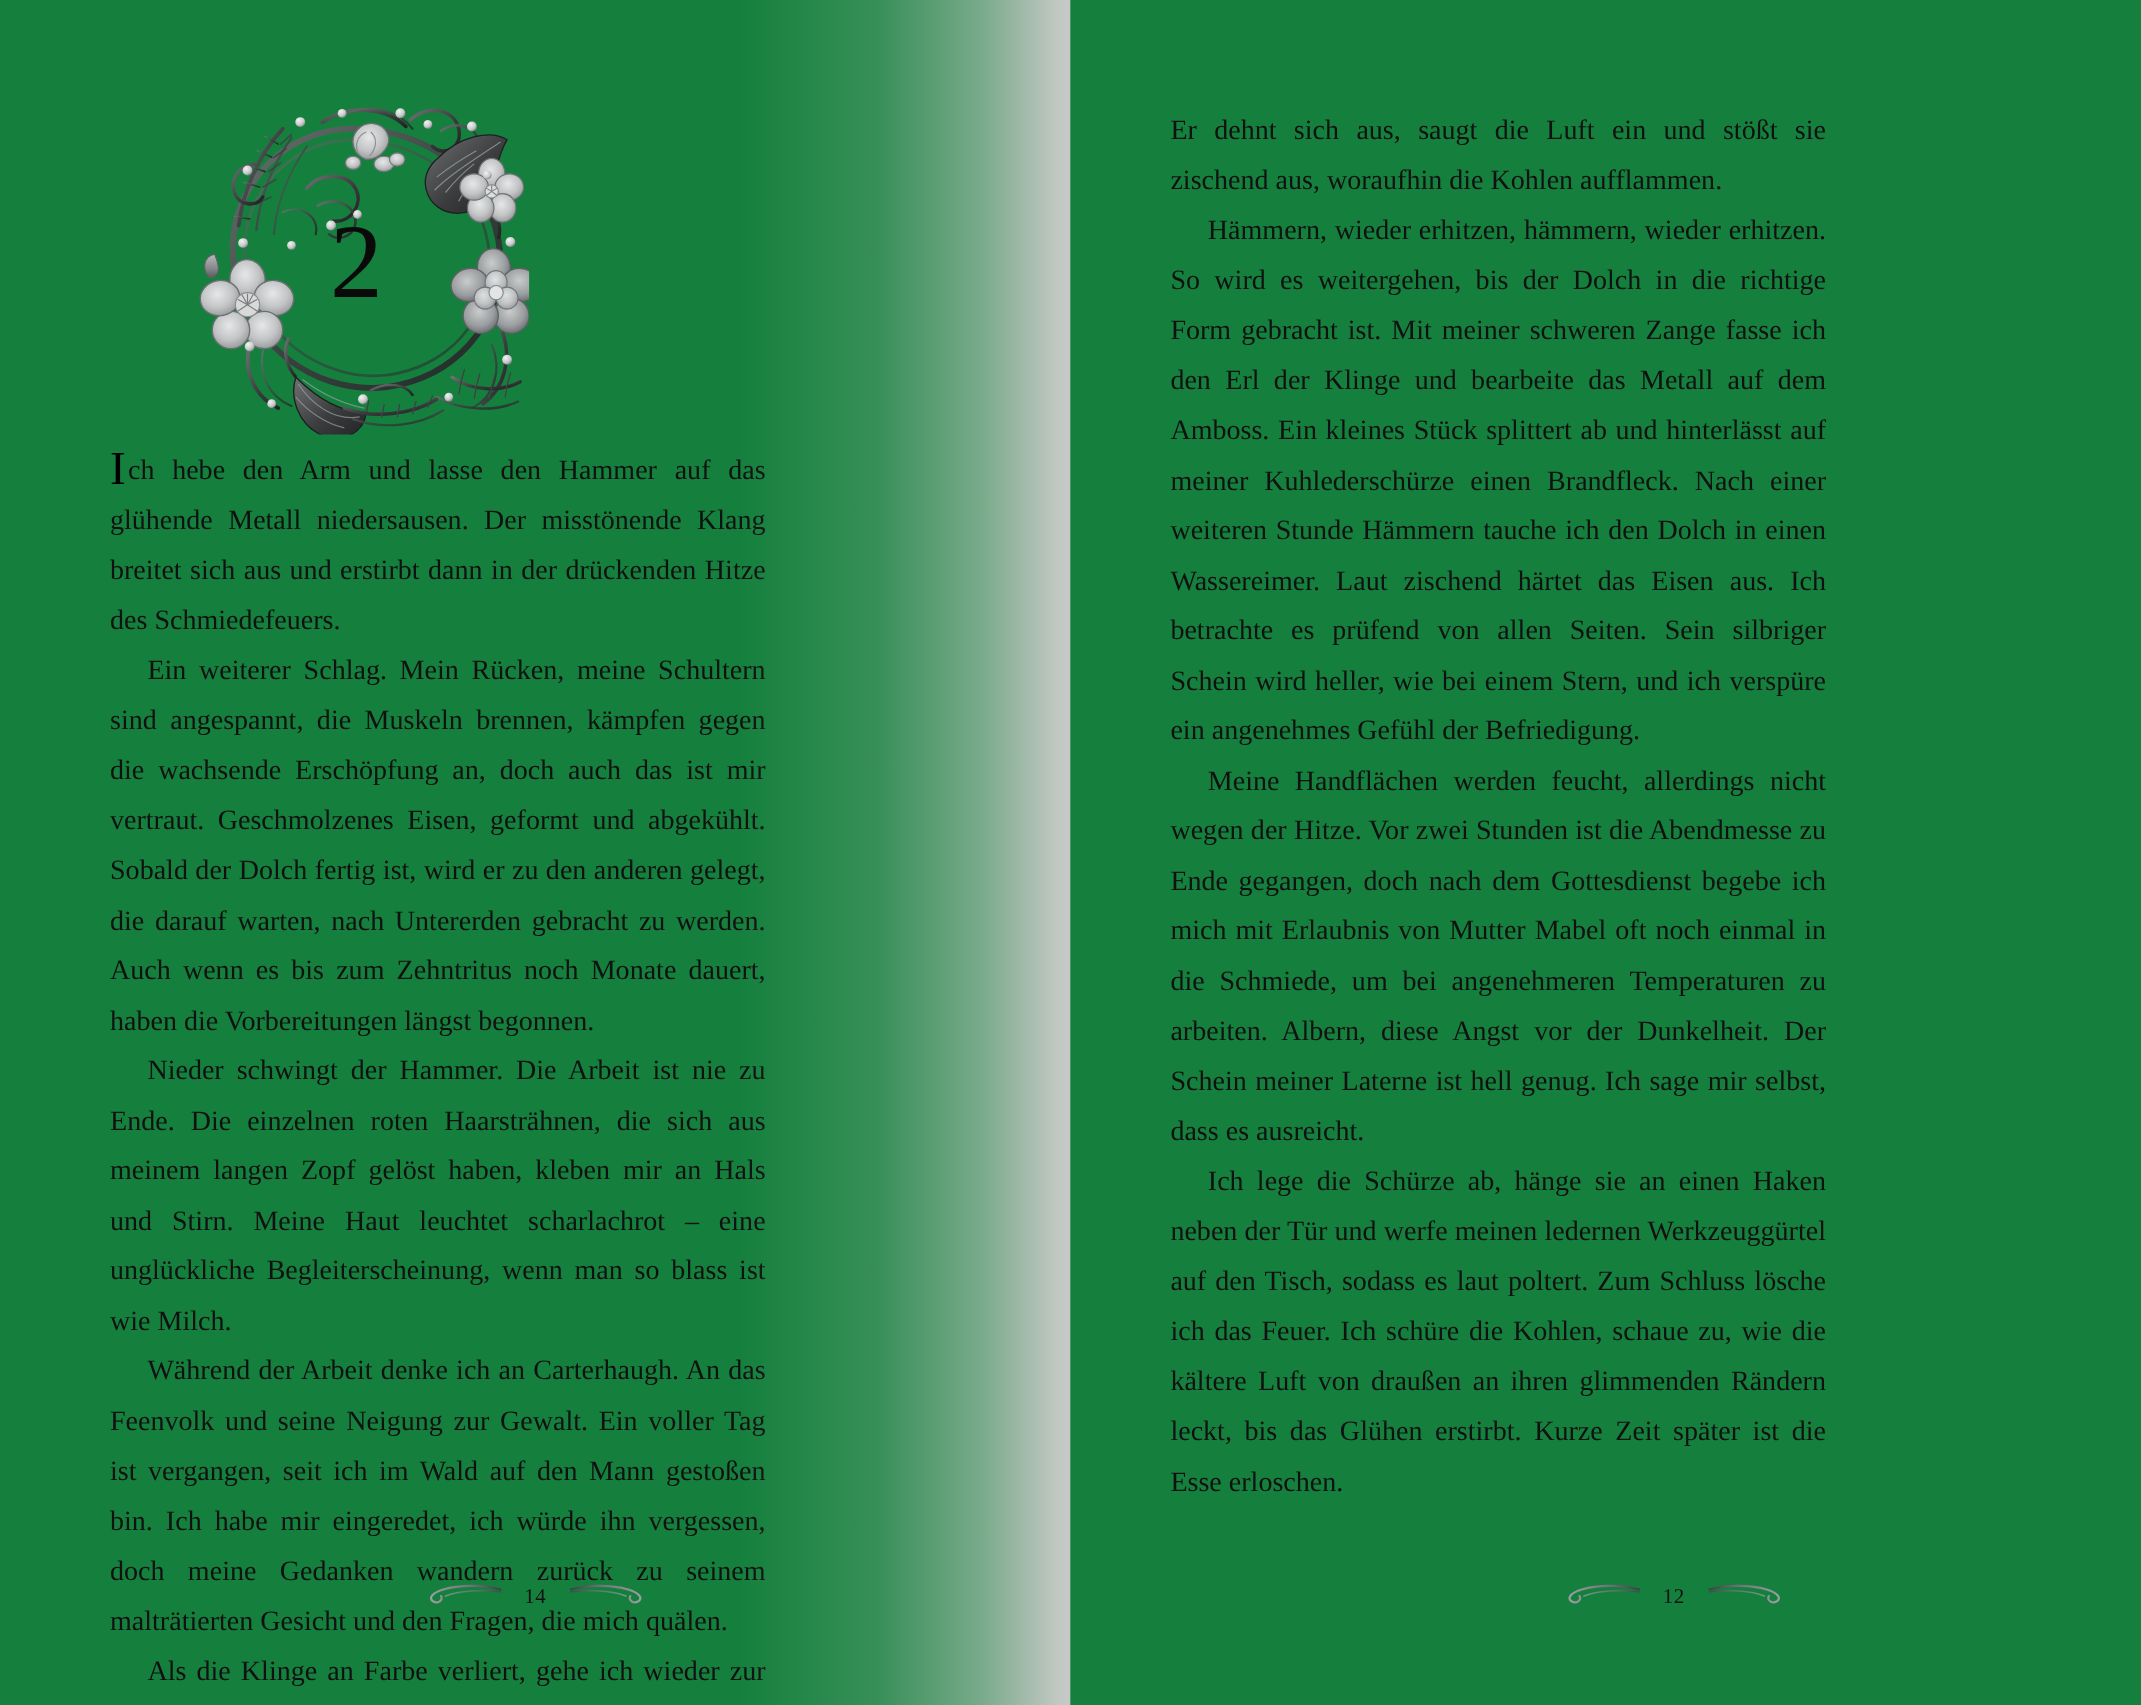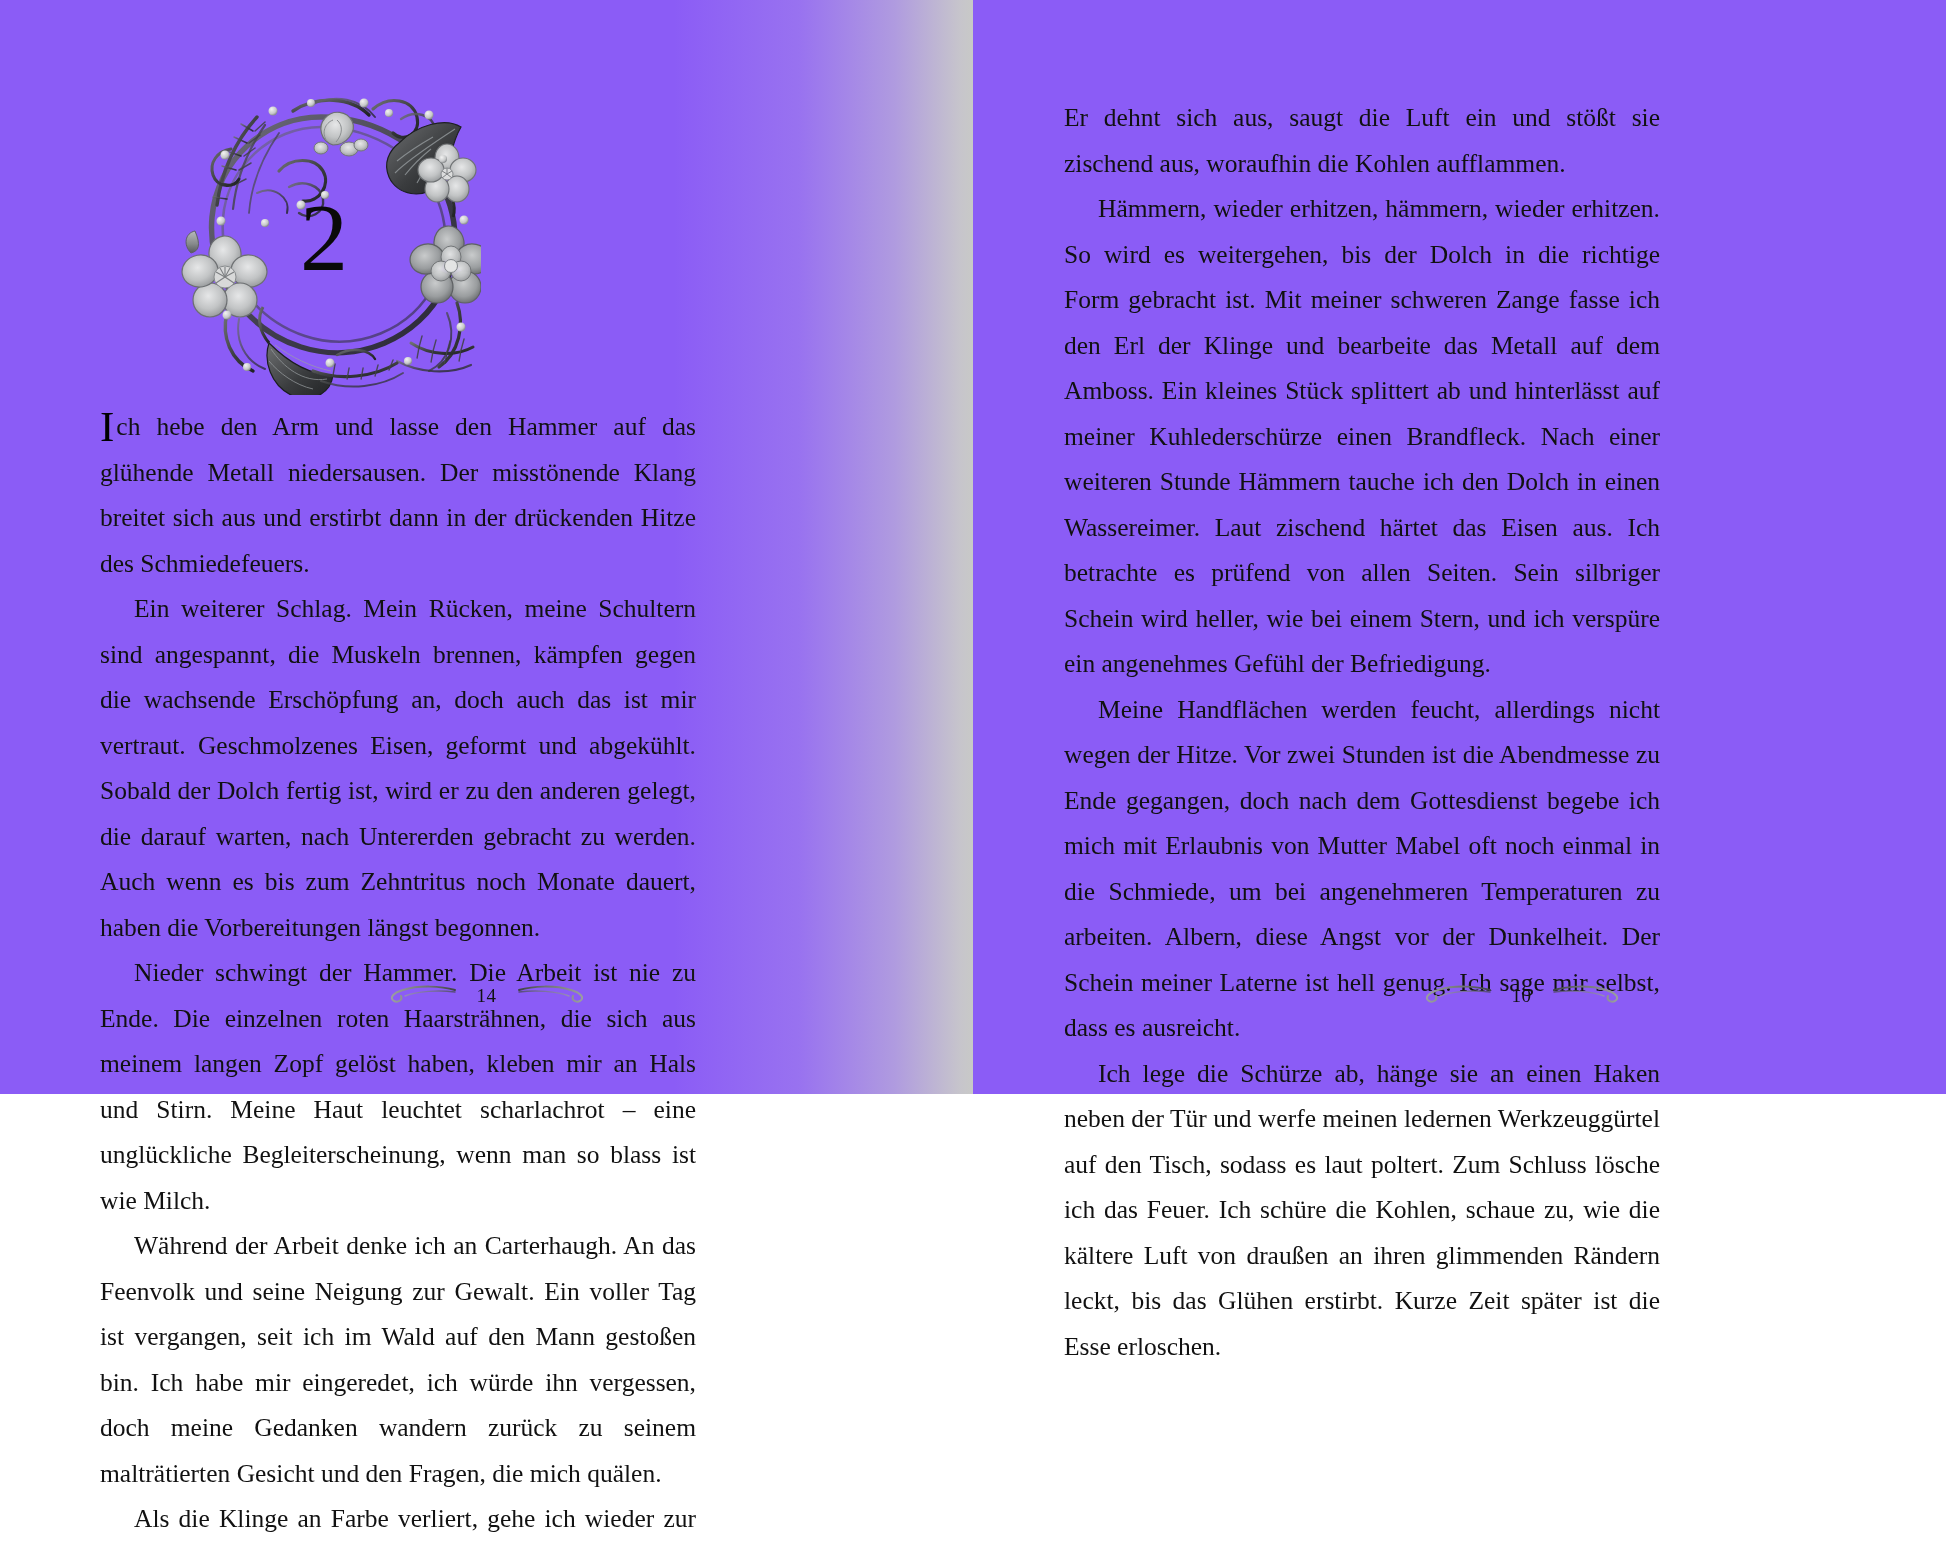--- a/index.html
+++ b/index.html
@@ -18,22 +18,22 @@
     position: relative;
     width: 1946px;
     height: 1550px;
     background: #ffffff;
     display: flex;
   }
 
   .page {
     position: relative;
     width: 973px;
-    height: 1094px;
-    background: #8b5cf6;
+    height: 1550px;
+    background: #15803d;
     box-sizing: border-box;
   }
 
   
   .page-left .gutter-shadow {
     position: absolute;
     top: 0;
     right: 0;
     width: 300px;
     height: 100%;
@@ -422,21 +422,21 @@
             <linearGradient id="flourL2" x1="0" y1="0" x2="1" y2="0">
               <stop offset="0%" stop-color="#9b9ea0"></stop>
               <stop offset="60%" stop-color="#6d7072"></stop>
               <stop offset="100%" stop-color="#3f4244"></stop>
             </linearGradient>
           </defs>
           <path d="M70 7 C56 3 34 2 18 7 C8 10 4 15 9 18 C13 20 18 17 16 13" fill="none" stroke="url(#flourL2)" stroke-width="2" stroke-linecap="round"></path>
           <path d="M70 9 C54 7 32 8 20 13" fill="none" stroke="url(#flourL2)" stroke-width="1.5" stroke-linecap="round" opacity="0.7"></path>
         </svg>
       </span>
-      <span class="folio-number">10</span>
+      <span class="folio-number">12</span>
       <span class="folio-flourish right">
         <svg width="74" height="22" viewBox="0 0 74 22" xmlns="http://www.w3.org/2000/svg" aria-hidden="true">
           <defs>
             <linearGradient id="flourR2" x1="0" y1="0" x2="1" y2="0">
               <stop offset="0%" stop-color="#9b9ea0"></stop>
               <stop offset="60%" stop-color="#6d7072"></stop>
               <stop offset="100%" stop-color="#3f4244"></stop>
             </linearGradient>
           </defs>
           <path d="M70 7 C56 3 34 2 18 7 C8 10 4 15 9 18 C13 20 18 17 16 13" fill="none" stroke="url(#flourR2)" stroke-width="2" stroke-linecap="round"></path>

